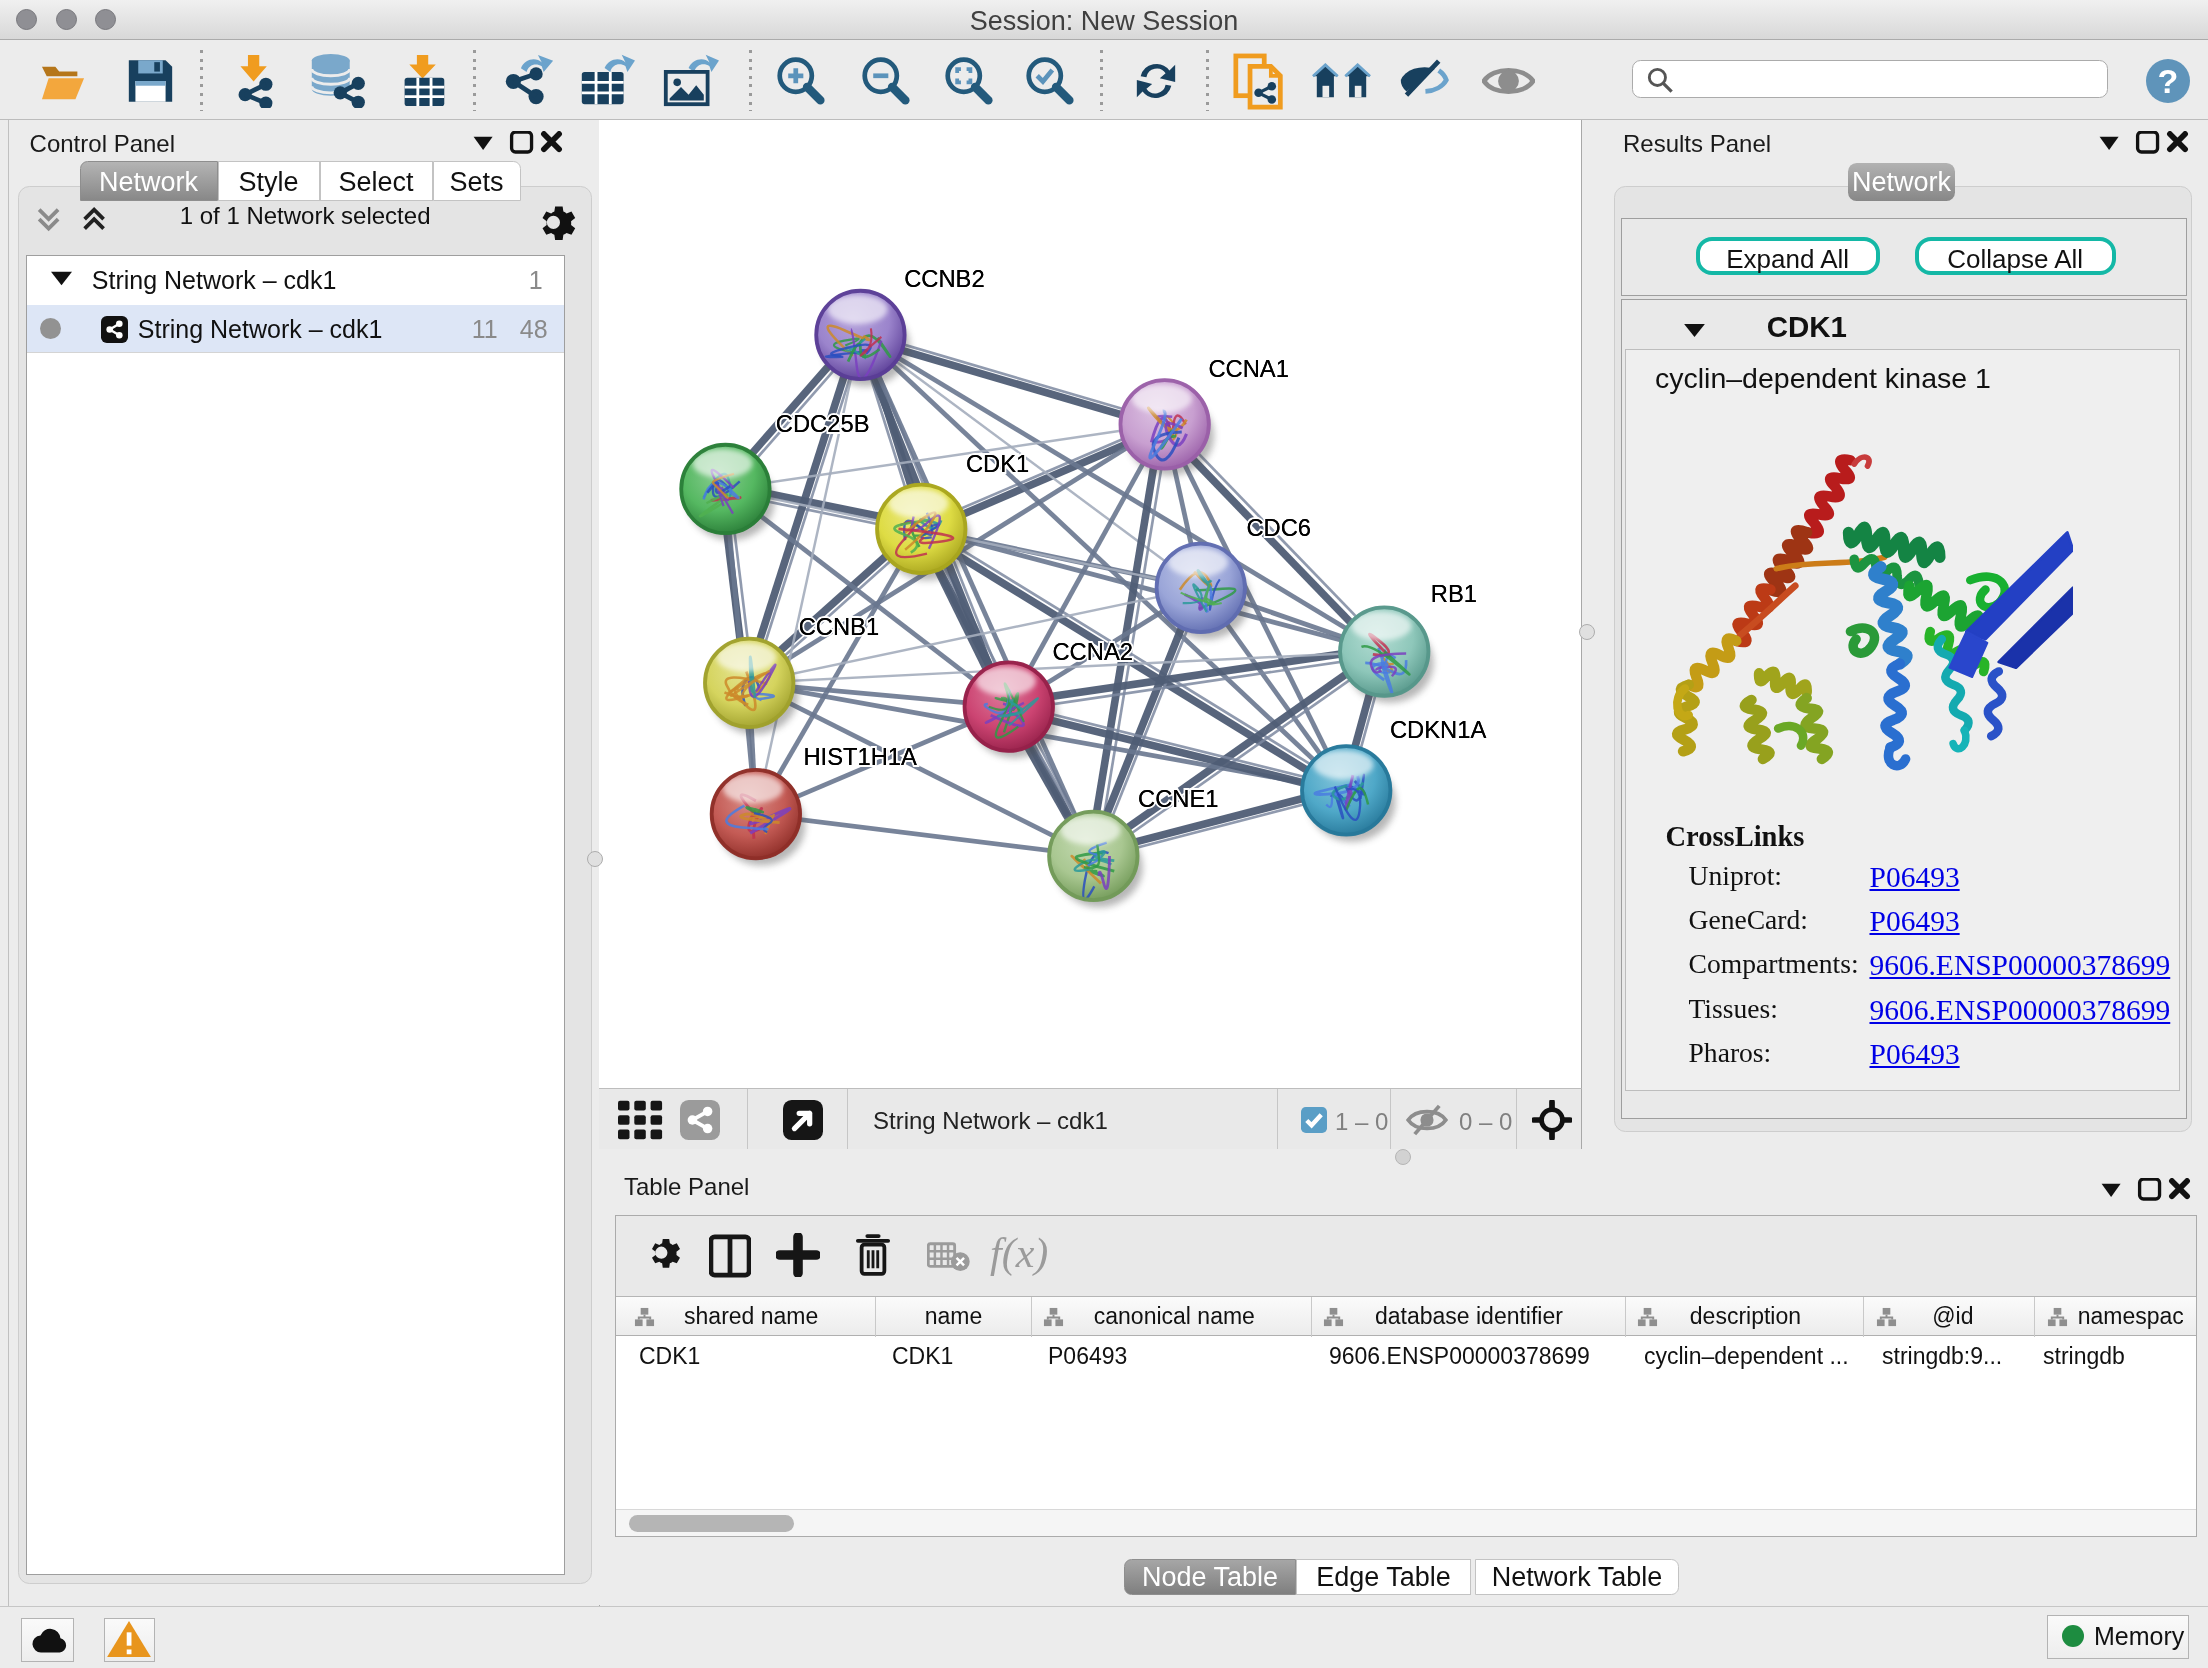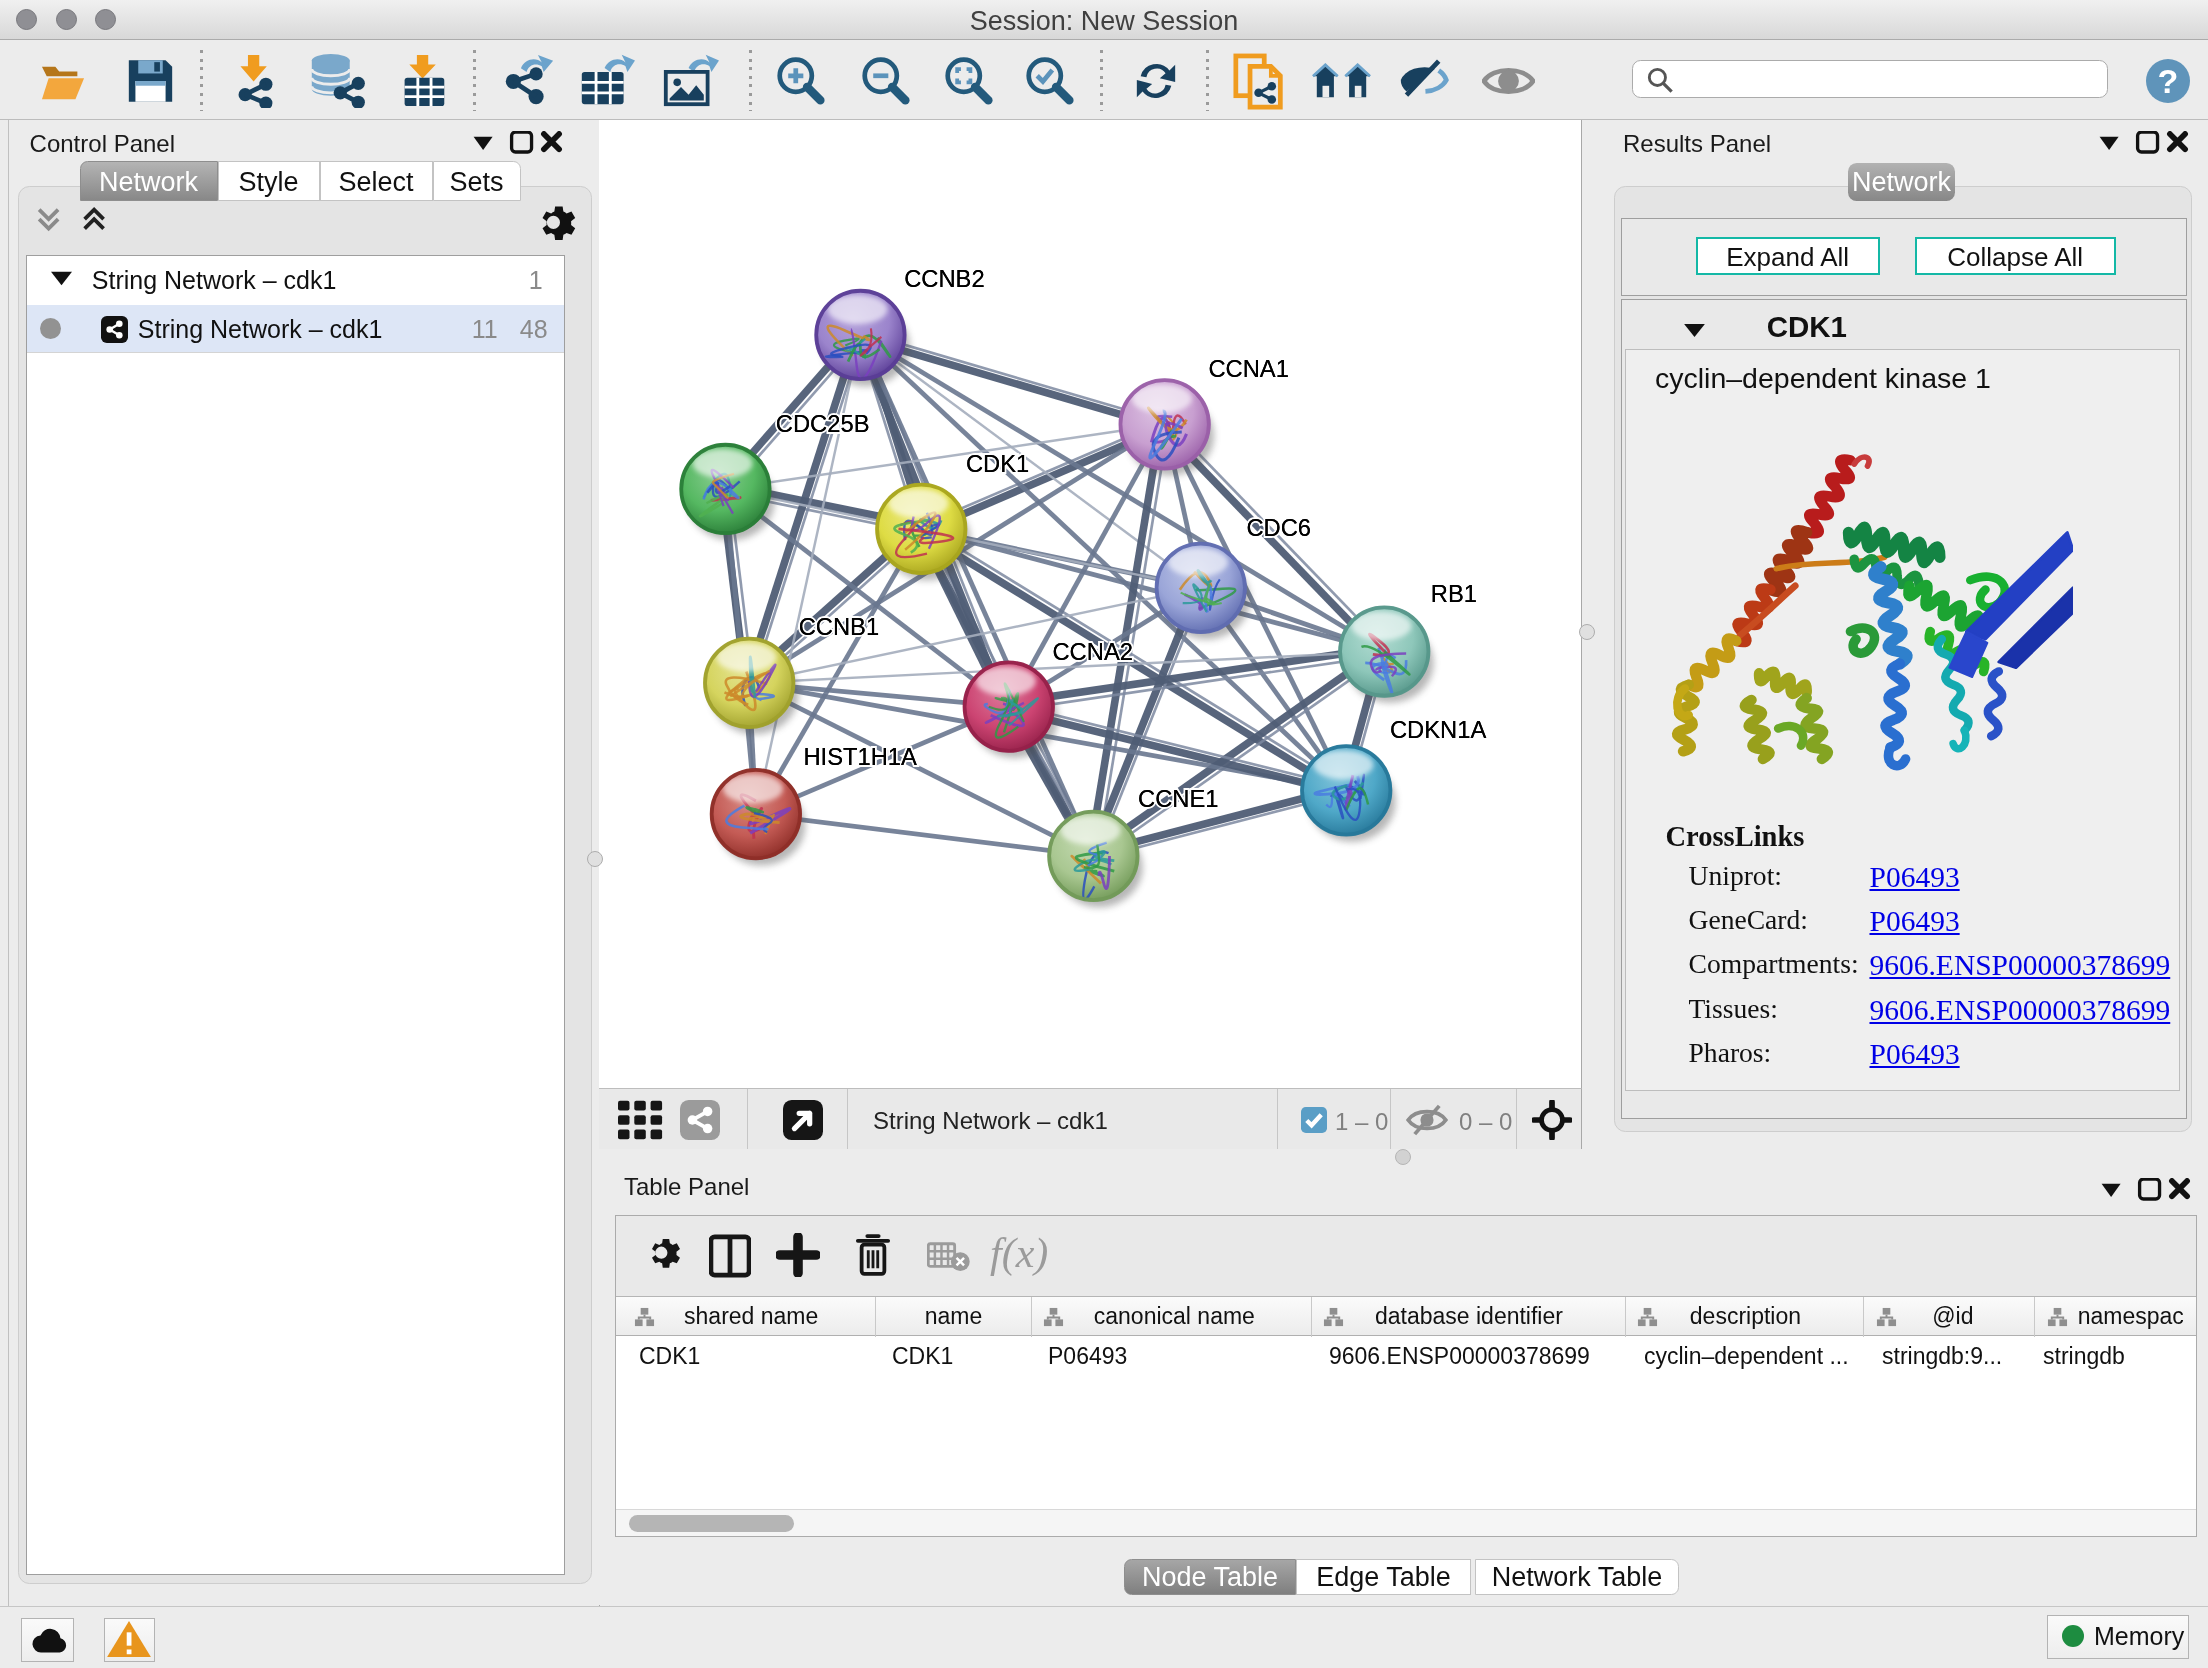--- a/index.html
+++ b/index.html
@@ -53,22 +53,22 @@
 
 
 #rpanel { position:absolute; left:1583px; top:120px; width:626px; height:1029px; background:#ececec; }
 #rp-head { position:absolute; left:40px; top:9.5px; font-size:24px; color:#1a1a1a; }
 #stringtab { position:absolute; left:1848px; top:163px; width:107px; height:38px; border-radius:8.6px;
   background:linear-gradient(#b2b2b2,#878787); color:#fff; font-size:27px; text-align:center; line-height:38px; z-index:5; }
 #rp-sub { position:absolute; left:31px; top:66px; width:578px; height:946px;
   background:#e4e4e4; border:1px solid #cdcdcd; border-radius:11.4px; }
 #rp-boxA { position:absolute; left:5.7px; top:31px; width:566px; height:78px;
   background:#e9e9e9; border:1.9px solid #9e9e9e; }
-.wbtn { position:absolute; top:18px; height:38px; background:#fff; border:2px solid #14b8a6;
-  border-radius:0; font-size:26px; text-align:center; line-height:36px; color:#111; }
+.wbtn { position:absolute; top:18px; height:38px; background:#fff; border:4px solid #14b8a6;
+  border-radius:16px; font-size:26px; text-align:center; line-height:36px; color:#111; }
 #rp-boxB { position:absolute; left:5.7px; top:112px; width:566px; height:820px;
   background:#e9e9e9; border:1.9px solid #9e9e9e; }
 #rp-white { position:absolute; left:3.8px; top:49px; width:555px; height:742px;
   background:#efefef; border:1px solid #bdbdbd; }
 .serif { font-family:"Liberation Serif", serif; }
 .xlink { color:#0000e6; text-decoration:underline; }
 
 
 #tpanel { position:absolute; left:599px; top:1167px; width:1609px; height:438px; background:#ececec; }
 #tp-head { position:absolute; left:25px; top:5.7px; font-size:24px; color:#1a1a1a; }
@@ -275,20 +275,21 @@
     <div class="tab" style="left:209px; width:102px;">Style</div>
     <div class="tab" style="left:311px; width:113px;">Select</div>
     <div class="tab" style="left:424px; width:88px; border-radius:0 7.6px 0 0;">Sets</div>
   </div>
   <div id="cp-sub">
     <div id="cp-bar">
       <svg style="position:absolute; left:16px; top:17px;" width="86" height="36" viewBox="0 0 90 38">
         <path d="M4 6 L14 16 L24 6 M4 16 L14 26 L24 16" stroke="#8a8a8a" stroke-width="4" fill="none"></path>
         <path d="M52 16 L62 6 L72 16 M52 26 L62 16 L72 26" stroke="#222" stroke-width="4" fill="none"></path>
       </svg>
+      <div style="position:absolute; left:0; top:15px; width:100%; text-align:center; font-size:24px; color:#111;">1 of 1 Network selected</div>
       <svg style="position:absolute; left:510px; top:11.4px;" width="49" height="49" viewBox="0 0 24 24">
         <path fill="#111" d="M12 8.5a3.5 3.5 0 1 0 0 7 3.5 3.5 0 0 0 0-7zm9.4 4.9l2.2 1.7-2 3.5-2.6-1a8 8 0 0 1-1.7 1l-.4 2.8h-4l-.4-2.8a8 8 0 0 1-1.7-1l-2.6 1-2-3.5 2.2-1.7a8 8 0 0 1 0-2l-2.2-1.7 2-3.5 2.6 1a8 8 0 0 1 1.7-1l.4-2.7h4l.4 2.7a8 8 0 0 1 1.7 1l2.6-1 2 3.5-2.2 1.7a8 8 0 0 1 0 2z" transform="scale(0.92) translate(1,1)"></path>
       </svg>
     </div>
     <div id="cp-tree">
       <div class="trow" style="top:0;">
         <svg style="position:absolute; left:22px; top:12.4px;" width="25" height="21" viewBox="0 0 26 22">
             <path d="M2 4 L24 4 L13 18 Z" fill="#111"></path>
           </svg>
         <span style="position:absolute; left:65px;">String Network – cdk1</span>

